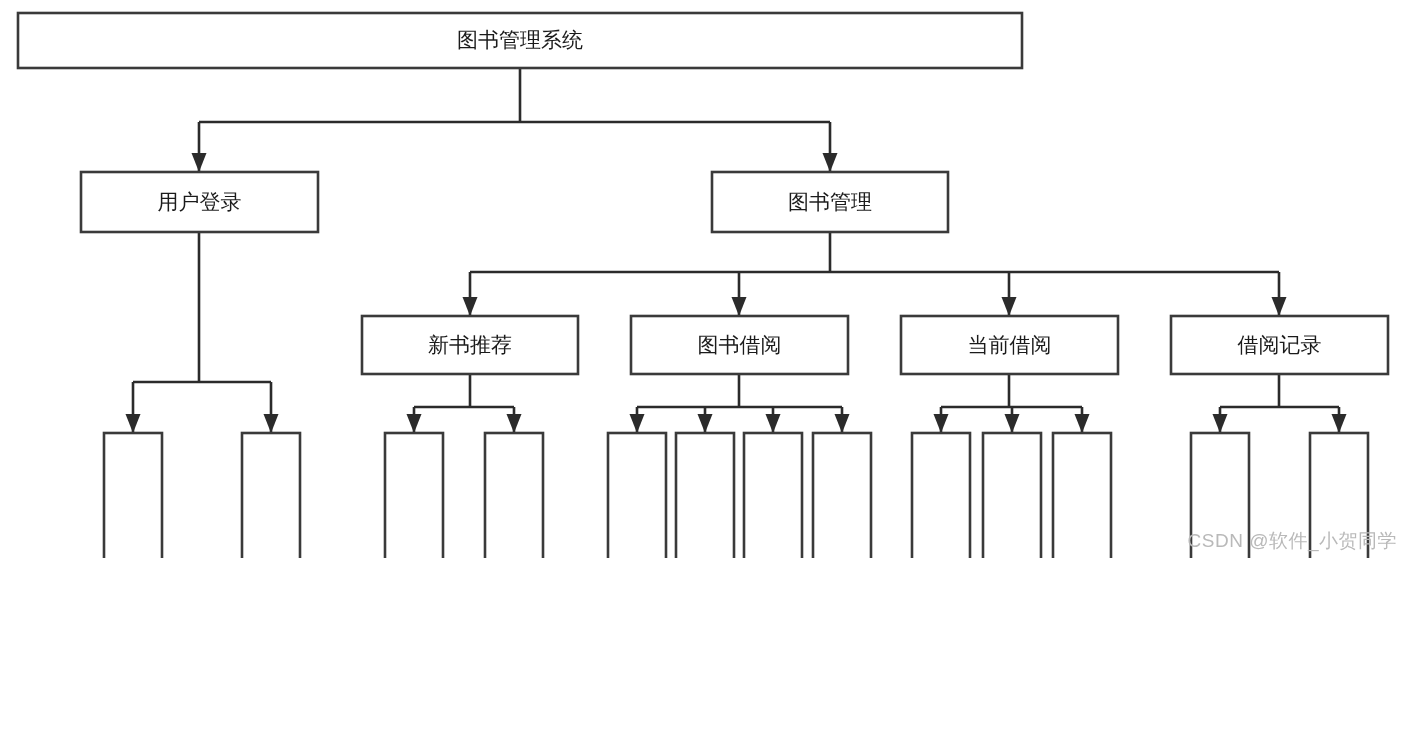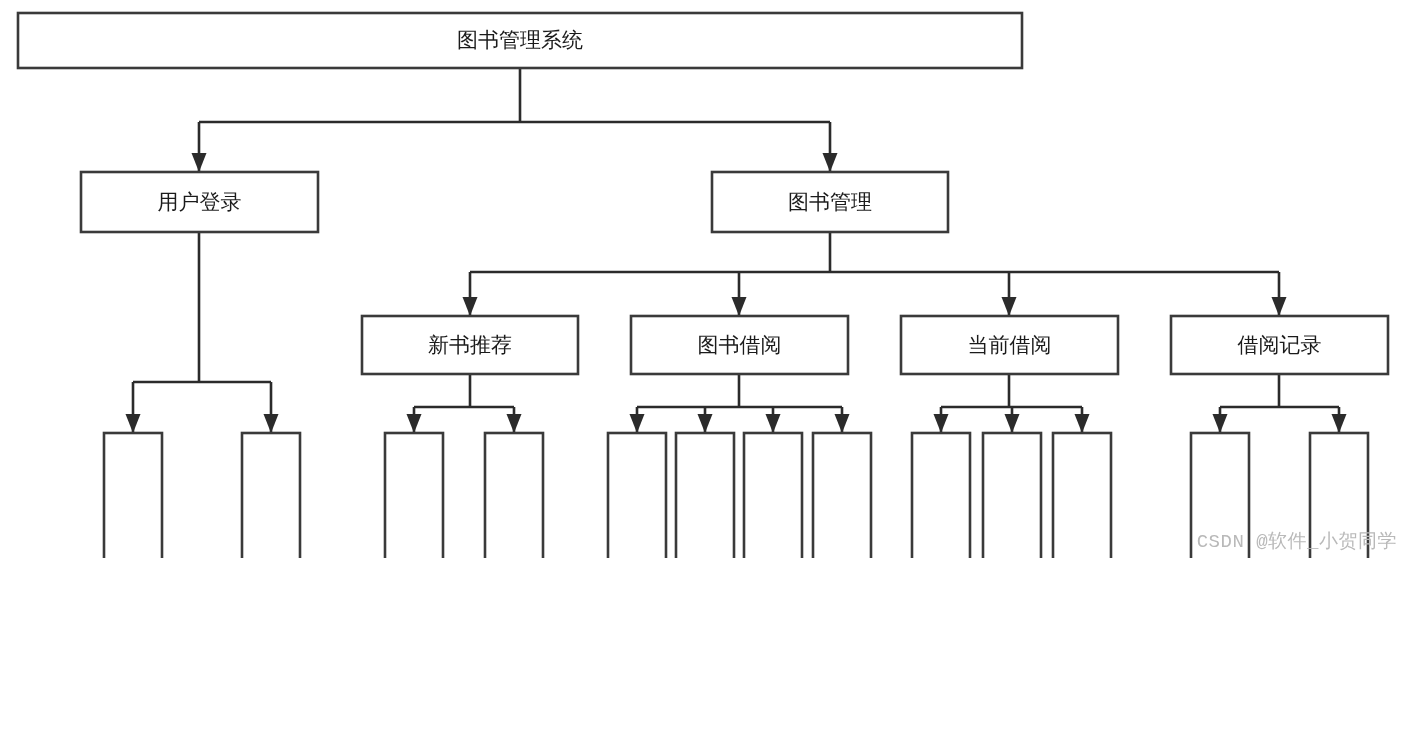--- a/index.html
+++ b/index.html
@@ -62,21 +62,21 @@
     font-size: 21px;
     line-height: 1.0;
     letter-spacing: 5px;
     color: #1b1b1b;
     white-space: nowrap;
   }
   .watermark {
     position: absolute;
     right: 8px;
     bottom: 4px;
-    font-family: Liberation Mono, monospace;
+    font-family: Liberation Sans, sans-serif;
     font-size: 19px;
     color: #b9b9b9;
     letter-spacing: 0.5px;
     user-select: none;
   }
 </style>
 </head>
 <body>
 
 <div id="diagram-root">

